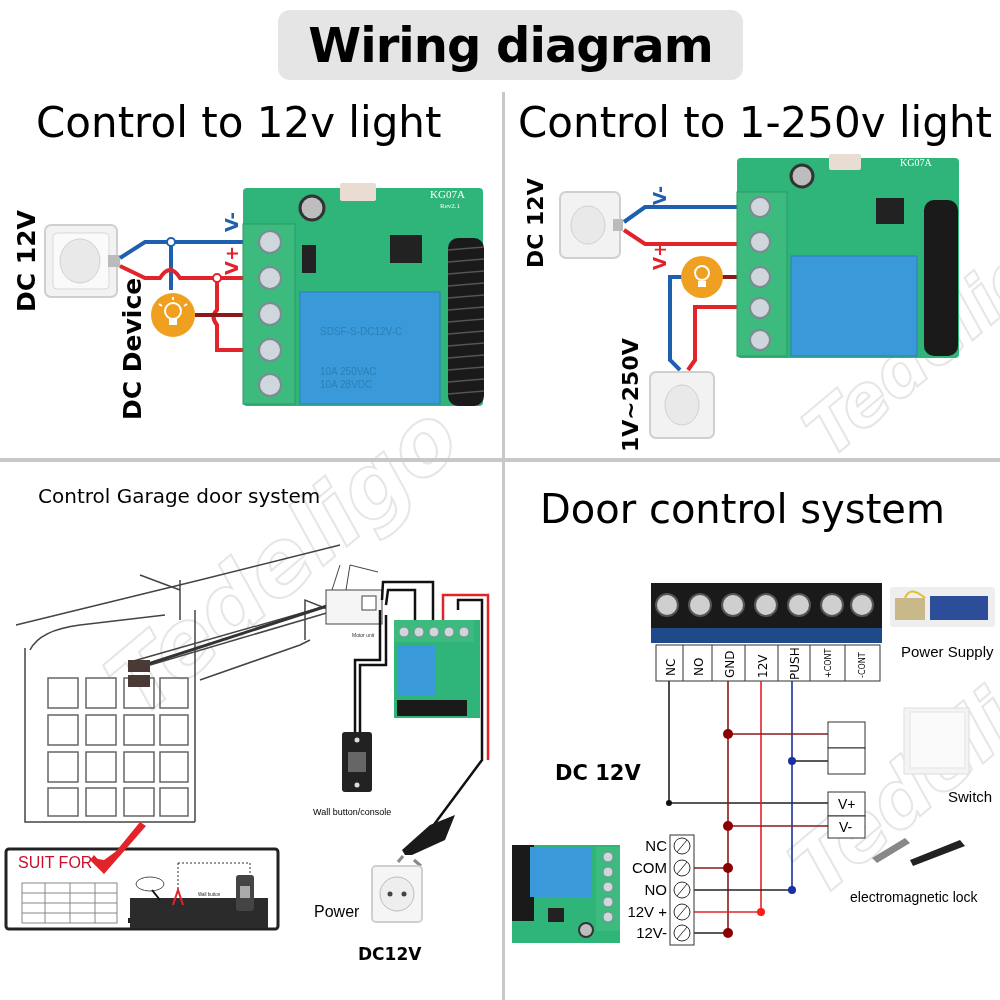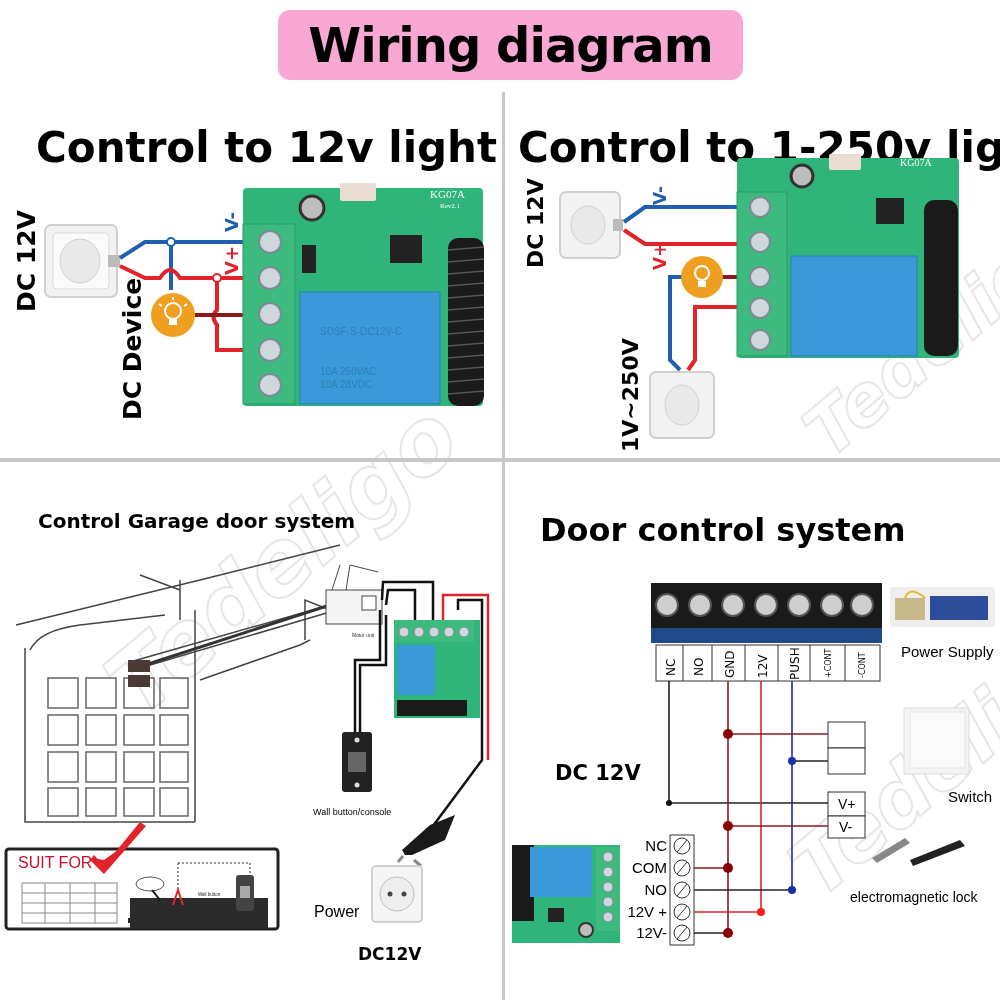--- a/index.html
+++ b/index.html
@@ -1,22 +1,22 @@
 <!DOCTYPE html>
 <html><head>
 <meta charset="utf-8">
 <style>
   html,body{margin:0;padding:0;background:#fff;}
   body{width:1000px;height:1000px;position:relative;overflow:hidden;font-family:"DejaVu Sans",sans-serif;}
   .abs{position:absolute;}
-  .banner{left:278px;top:10px;width:465px;height:70px;background:#f9a8d4;border-radius:12px;display:flex;align-items:center;justify-content:center;}
+  .banner{left:278px;top:10px;width:465px;height:70px;background:#e5e5e5;border-radius:12px;display:flex;align-items:center;justify-content:center;}
   .banner span{font-family:"DejaVu Sans",sans-serif;font-weight:bold;font-size:48px;color:#000;letter-spacing:-1px;}
   .divider-h{left:0;top:458px;width:1000px;height:4px;background:#c8c8c8;}
   .divider-v{left:502px;top:92px;width:3px;height:908px;background:#c8c8c8;}
-  .qtitle{font-family:"DejaVu Sans",sans-serif;font-weight:bold;color:#000;white-space:nowrap;margin-top:25px;}
+  .qtitle{font-family:"DejaVu Sans",sans-serif;font-weight:normal;color:#000;white-space:nowrap;}
   .vlabel{font-family:"DejaVu Sans",sans-serif;font-weight:bold;color:#000;white-space:nowrap;transform-origin:left top;transform:rotate(-90deg);}
   svg{position:absolute;left:0;top:0;overflow:visible;}
   .wm{font-family:"DejaVu Sans",sans-serif;font-weight:bold;font-style:italic;fill:none;stroke:#e6e6e6;stroke-width:2;}
 </style>
 </head>
 <body>
 
 <svg width="1000" height="1000">
   <text class="wm" x="140" y="720" font-size="90" transform="rotate(-40 140 720)">Tedeligo</text>
   <text class="wm" x="820" y="900" font-size="80" transform="rotate(-40 820 900)">Tedeligo</text>
@@ -271,21 +271,21 @@
     <path d="M173 905 L178 890 L183 905" stroke="#e2232a" stroke-width="2" fill="none"></path>
     <ellipse cx="150" cy="884" rx="14" ry="7" fill="#fff" stroke="#555"></ellipse>
     <path d="M160 900 L152 890" stroke="#111" stroke-width="2"></path>
   </g>
   <text x="18" y="868" font-family="Liberation Sans, sans-serif" font-size="16" fill="#c8102e">SUIT FOR</text>
   <path d="M92 858 L104 870 L142 826 L132 840 L104 860 Z" fill="#e2232a"></path>
   <path d="M94 855 L104 866 L140 822 L146 826 L104 874 L90 860 Z" fill="#e2232a"></path>
   <text x="198" y="896" font-family="Liberation Sans, sans-serif" font-size="4.5" fill="#222">Wall button</text>
 </svg>
 
-<div class="abs qtitle" style="left:540px;top:486px;font-size:32px;">Door control system</div>
+<div class="abs qtitle" style="left:540px;top:486px;font-size:40px;">Door control system</div>
 
 <svg width="1000" height="1000">
 
   <g>
     <rect x="651" y="583" width="231" height="60" fill="#1a1a1a"></rect>
     <rect x="651" y="628" width="231" height="15" fill="#1e4a8a"></rect>
     <g>
       <circle cx="667" cy="605" r="11" fill="#cfcfcf" stroke="#555" stroke-width="2"></circle>
       <circle cx="700" cy="605" r="11" fill="#cfcfcf" stroke="#555" stroke-width="2"></circle>
       <circle cx="733" cy="605" r="11" fill="#cfcfcf" stroke="#555" stroke-width="2"></circle>

